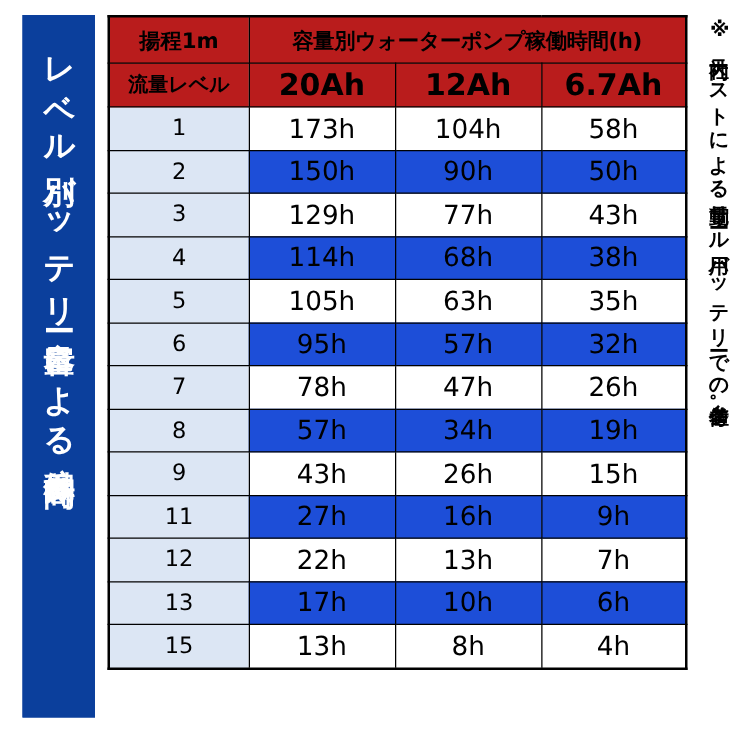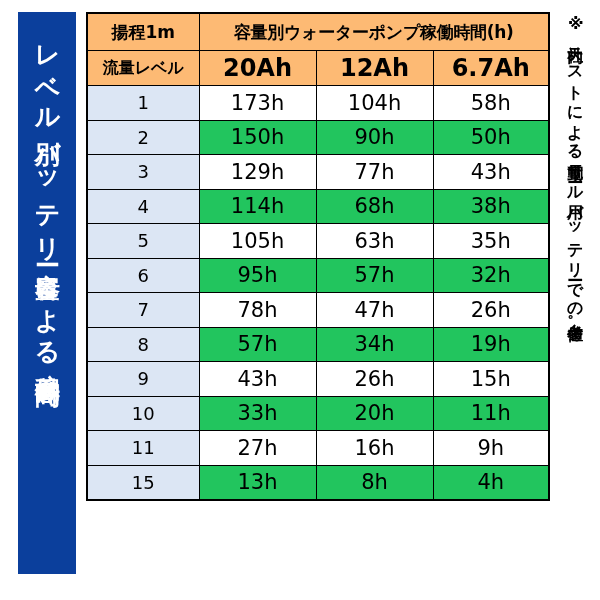--- a/index.html
+++ b/index.html
@@ -92,21 +92,21 @@
   }
   .outer {
     border: 2px solid #000000;
   }
   col.c0 { width: 112px; }
   col.c1 { width: 117px; }
   col.c2 { width: 117px; }
   col.c3 { width: 116px; }
 
   thead th {
-    background: #fdba74;
+    background: #b91c1c;
     font-weight: bold;
   }
   .hdr-row1 th {
     height: 36px;
     font-size: 17px;
     padding: 0 2px;
   }
   .hdr-span {
     font-size: 16.5px;
     letter-spacing: -0.3px;
@@ -128,21 +128,21 @@
   tbody td {
     height: 31.5px;
     font-size: 21px;
     font-weight: normal;
   }
   tbody td.lvl {
     background: #dce6f4;
     font-size: 18px;
   }
   tbody td.val {
-    background: #22c55e;
+    background: #1d4ed8;
     font-size: 21px;
   }
   tbody tr:nth-child(odd) td.val {
     background: #ffffff;
   }
 </style>
 </head>
 <body>
 
 <div id="page">
@@ -220,32 +220,38 @@
           <td class="val">34h</td>
           <td class="val">19h</td>
         </tr>
         <tr>
           <td class="lvl">9</td>
           <td class="val">43h</td>
           <td class="val">26h</td>
           <td class="val">15h</td>
         </tr>
         <tr>
-          <td class="lvl">10</td>
-          <td class="val">33h</td>
-          <td class="val">20h</td>
-          <td class="val">11h</td>
-        </tr>
-        <tr>
           <td class="lvl">11</td>
           <td class="val">27h</td>
           <td class="val">16h</td>
           <td class="val">9h</td>
         </tr>
         <tr>
+          <td class="lvl">12</td>
+          <td class="val">22h</td>
+          <td class="val">13h</td>
+          <td class="val">7h</td>
+        </tr>
+        <tr>
+          <td class="lvl">13</td>
+          <td class="val">17h</td>
+          <td class="val">10h</td>
+          <td class="val">6h</td>
+        </tr>
+        <tr>
           <td class="lvl">15</td>
           <td class="val">13h</td>
           <td class="val">8h</td>
           <td class="val">4h</td>
         </tr>
       </tbody>
     </table>
   </div>
 
   <div id="side-note">

